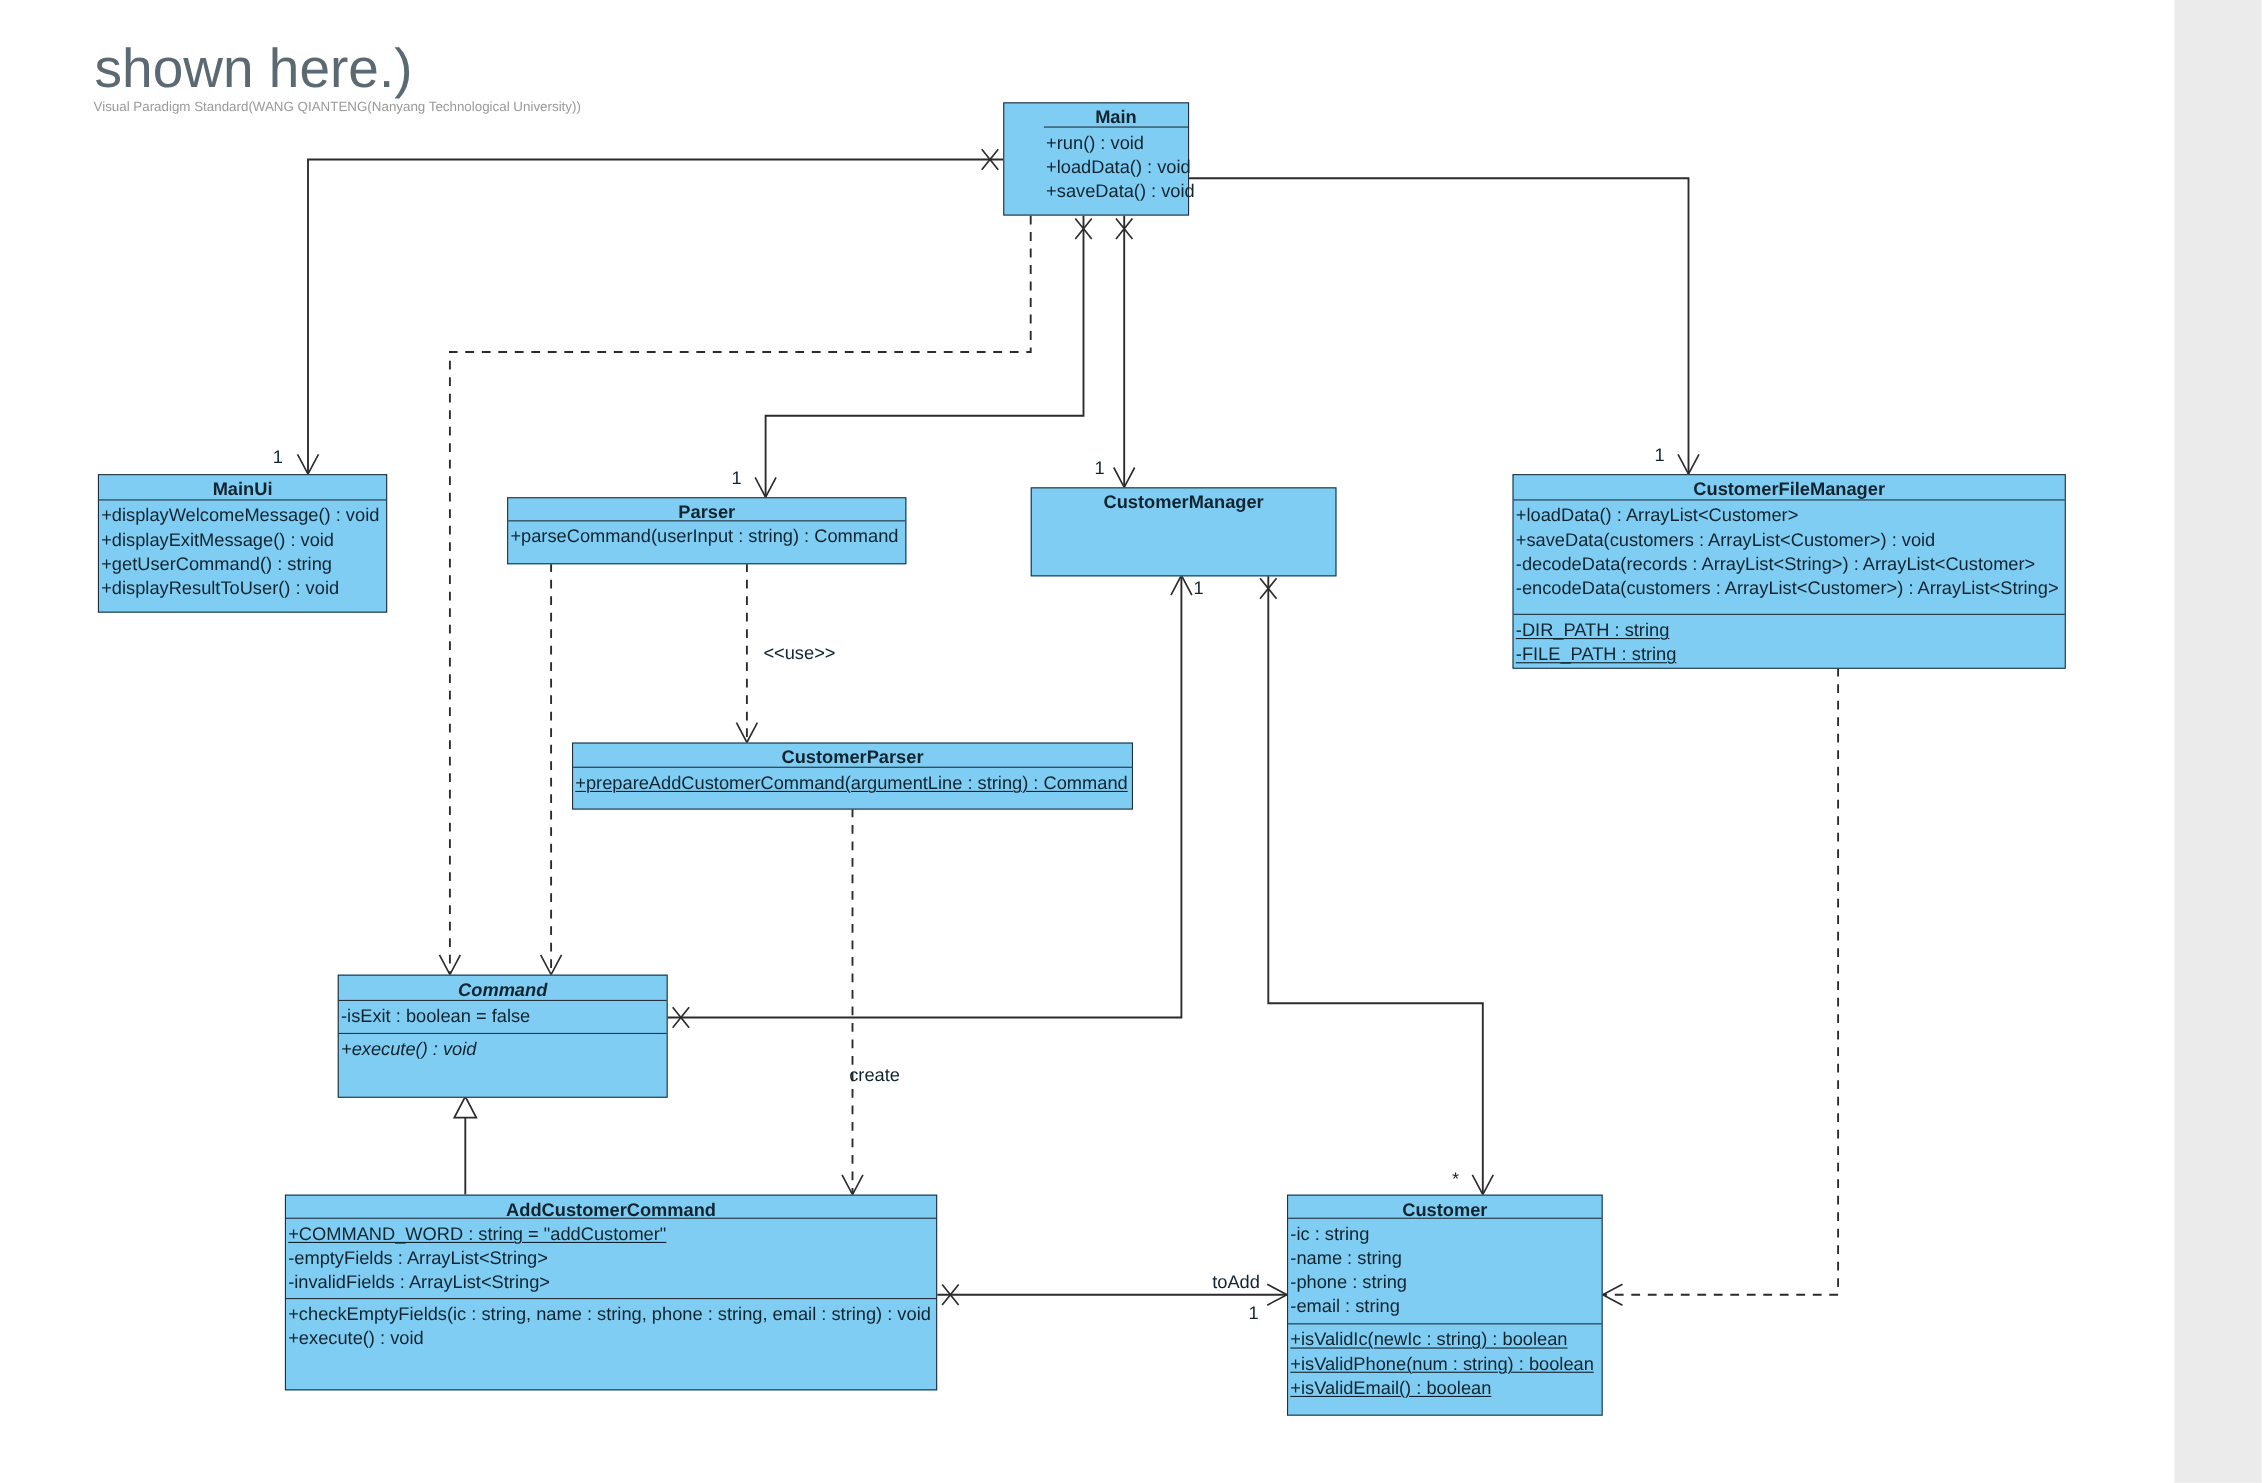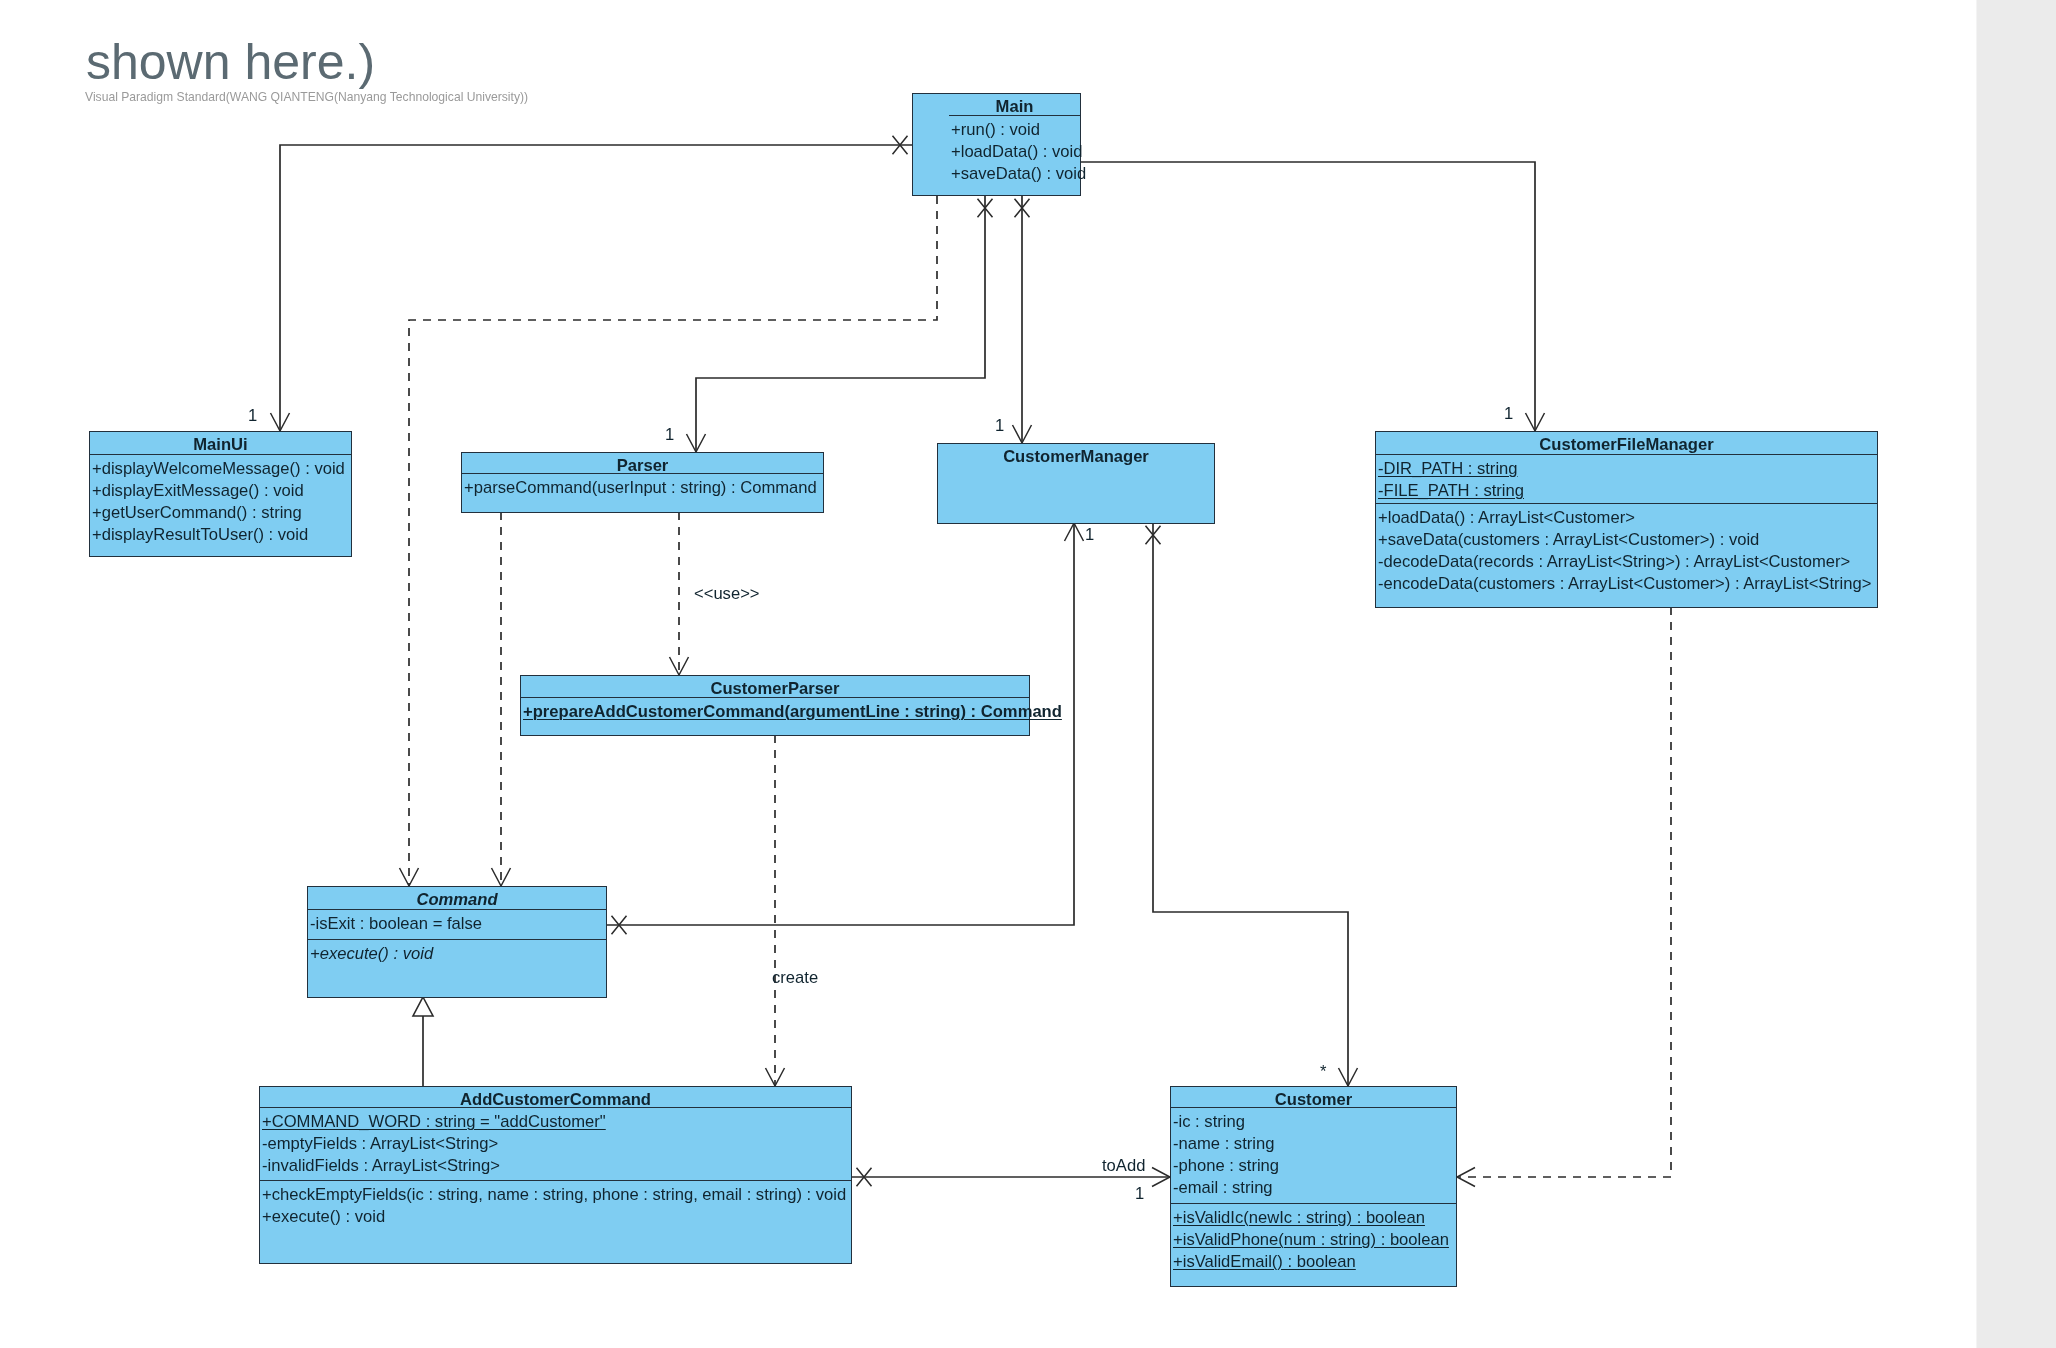--- a/index.html
+++ b/index.html
@@ -125,36 +125,36 @@
       </div>
       <div class="cls" style="left: 937px; top: 443px; width: 278px; height: 81px;">
         <div class="sec" style="height: 22px;">
           <div class="cname">CustomerManager</div>
         </div>
       </div>
       <div class="cls" style="left: 1375px; top: 431px; width: 503px; height: 177px;">
         <div class="sec" style="height: 22px;">
           <div class="cname">CustomerFileManager</div>
         </div>
-        <div class="sec mem" style="height: 49px;">
-          <div class="rowwrap"><span class="row st">-DIR_PATH : string</span></div>
-          <div class="rowwrap"><span class="row st">-FILE_PATH : string</span></div>
-        </div>
         <div class="sec mem" style="height: 104px;">
           <div class="rowwrap"><span class="row">+loadData() : ArrayList&lt;Customer&gt;</span></div>
           <div class="rowwrap"><span class="row">+saveData(customers : ArrayList&lt;Customer&gt;) : void</span></div>
           <div class="rowwrap"><span class="row">-decodeData(records : ArrayList&lt;String&gt;) : ArrayList&lt;Customer&gt;</span></div>
           <div class="rowwrap"><span class="row">-encodeData(customers : ArrayList&lt;Customer&gt;) : ArrayList&lt;String&gt;</span></div>
         </div>
+        <div class="sec mem" style="height: 49px;">
+          <div class="rowwrap"><span class="row st">-DIR_PATH : string</span></div>
+          <div class="rowwrap"><span class="row st">-FILE_PATH : string</span></div>
+        </div>
       </div>
       <div class="cls" style="left: 520px; top: 675px; width: 510px; height: 61px;">
         <div class="sec" style="height: 21px;">
           <div class="cname">CustomerParser</div>
         </div>
-        <div class="sec mem" style="height: 38px; font-weight: bold;">
+        <div class="sec mem" style="height: 38px;">
           <div class="rowwrap"><span class="row st">+prepareAddCustomerCommand(argumentLine : string) : Command</span></div>
         </div>
       </div>
       <div class="cls" style="left: 307px; top: 886px; width: 300px; height: 112px;">
         <div class="sec" style="height: 22px;">
           <div class="cname abs">Command</div>
         </div>
         <div class="sec mem" style="height: 30px;">
           <div class="rowwrap"><span class="row">-isExit : boolean = false</span></div>
         </div>

